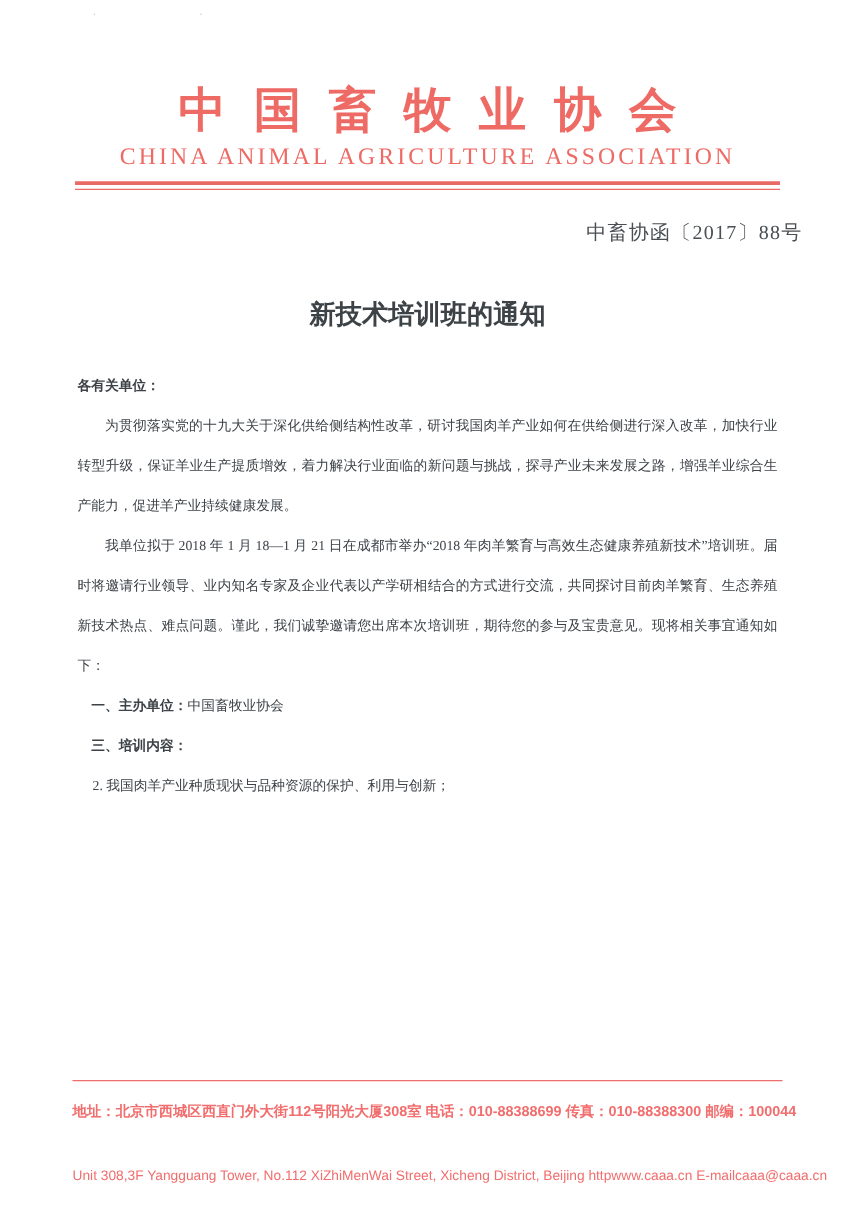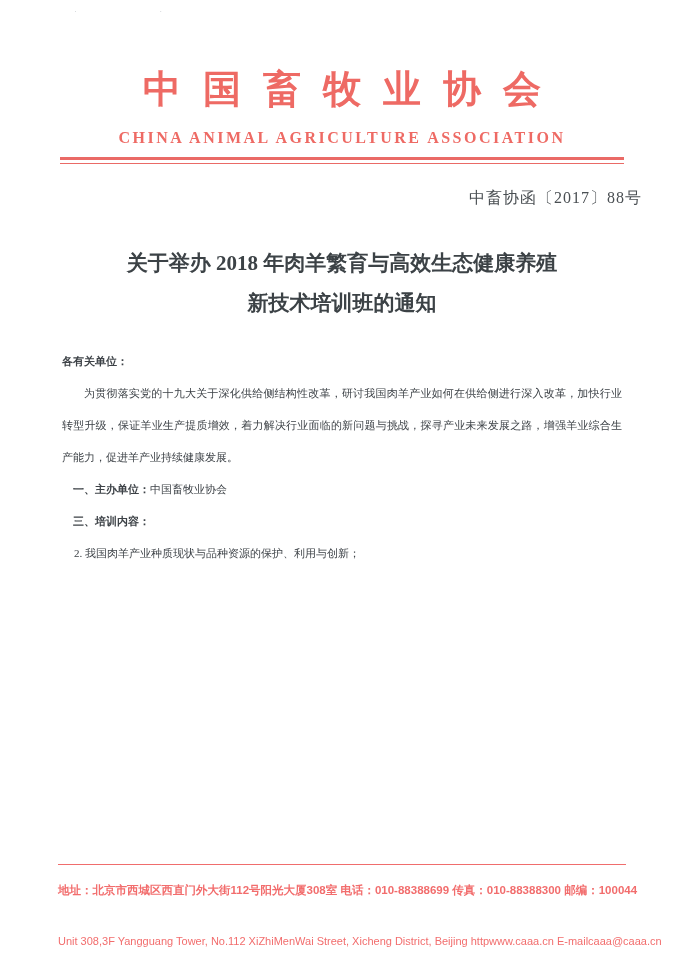--- a/index.html
+++ b/index.html
@@ -20,24 +20,24 @@
     margin-top:66px;
     color:#ee6a64;
     font-size:38px;
     font-weight:bold;
     letter-spacing:0.58em;
     text-indent:0.58em; 
     line-height:46px;
     white-space:nowrap;
   }
   .org-en{
-    margin-top:16px;
+    margin-top:4px;
     color:#ee6a64;
-    font-size:16px;
-    font-weight:bold;
+    font-size:19px;
+    font-weight:normal;
     letter-spacing:2.5px;
     line-height:20px;
     font-family:"Liberation Serif","DejaVu Serif",serif;
   }
   .double-rule{
     margin:9px 60px 0 60px;
     height:3px;
     border-top:3px solid #ea6a66;
     border-bottom:1px solid #ea6a66;
   }
@@ -101,28 +101,28 @@
   <div class="letterhead">
     <div class="org-cn">中国畜牧业协会</div>
     <div class="org-en">CHINA ANIMAL AGRICULTURE ASSOCIATION</div>
   </div>
 
   <div class="double-rule"></div>
 
   <div class="doc-number">中畜协函〔2017〕88号</div>
 
   <div class="title">
-    <div>关于举办 2018 年肉羊繁育与高效生态健康养殖</div>
     <div>新技术培训班的通知</div>
   </div>
 
   <div class="body-block">
     <div class="salutation">各有关单位：</div>
 
     <p class="para">为贯彻落实党的十九大关于深化供给侧结构性改革，研讨我国肉羊产业如何在供给侧进行深入改革，加快行业转型升级，保证羊业生产提质增效，着力解决行业面临的新问题与挑战，探寻产业未来发展之路，增强羊业综合生产能力，促进羊产业持续健康发展。</p>
+    <p class="para">我单位拟于 2018 年 1 月 18—1 月 21 日在成都市举办“2018 年肉羊繁育与高效生态健康养殖新技术”培训班。届时将邀请行业领导、业内知名专家及企业代表以产学研相结合的方式进行交流，共同探讨目前肉羊繁育、生态养殖新技术热点、难点问题。谨此，我们诚挚邀请您出席本次培训班，期待您的参与及宝贵意见。现将相关事宜通知如下：</p>
 
     <div class="section-item"><span class="label">一、主办单位：</span><span>中国畜牧业协会</span></div>
 
 
     <div class="section-item"><span class="label">三、培训内容：</span><span></span></div>
 
     <div class="num-item">2. 我国肉羊产业种质现状与品种资源的保护、利用与创新；</div>
   </div>
 
   <div class="footer">

